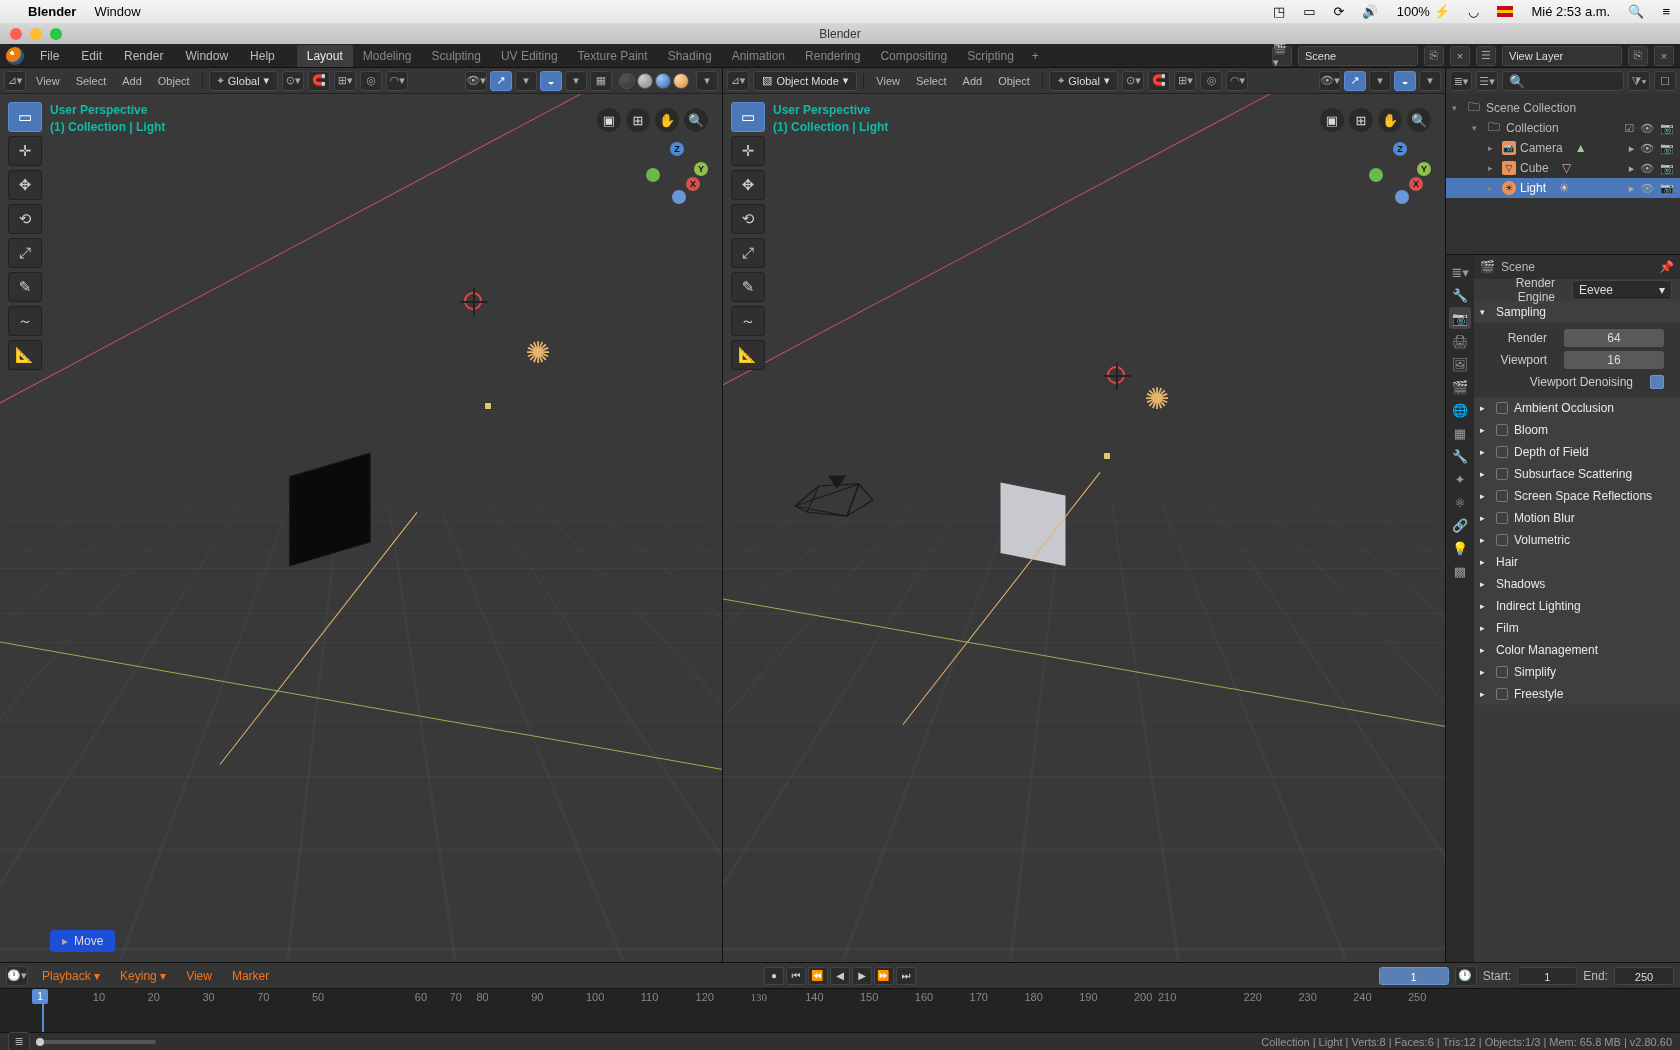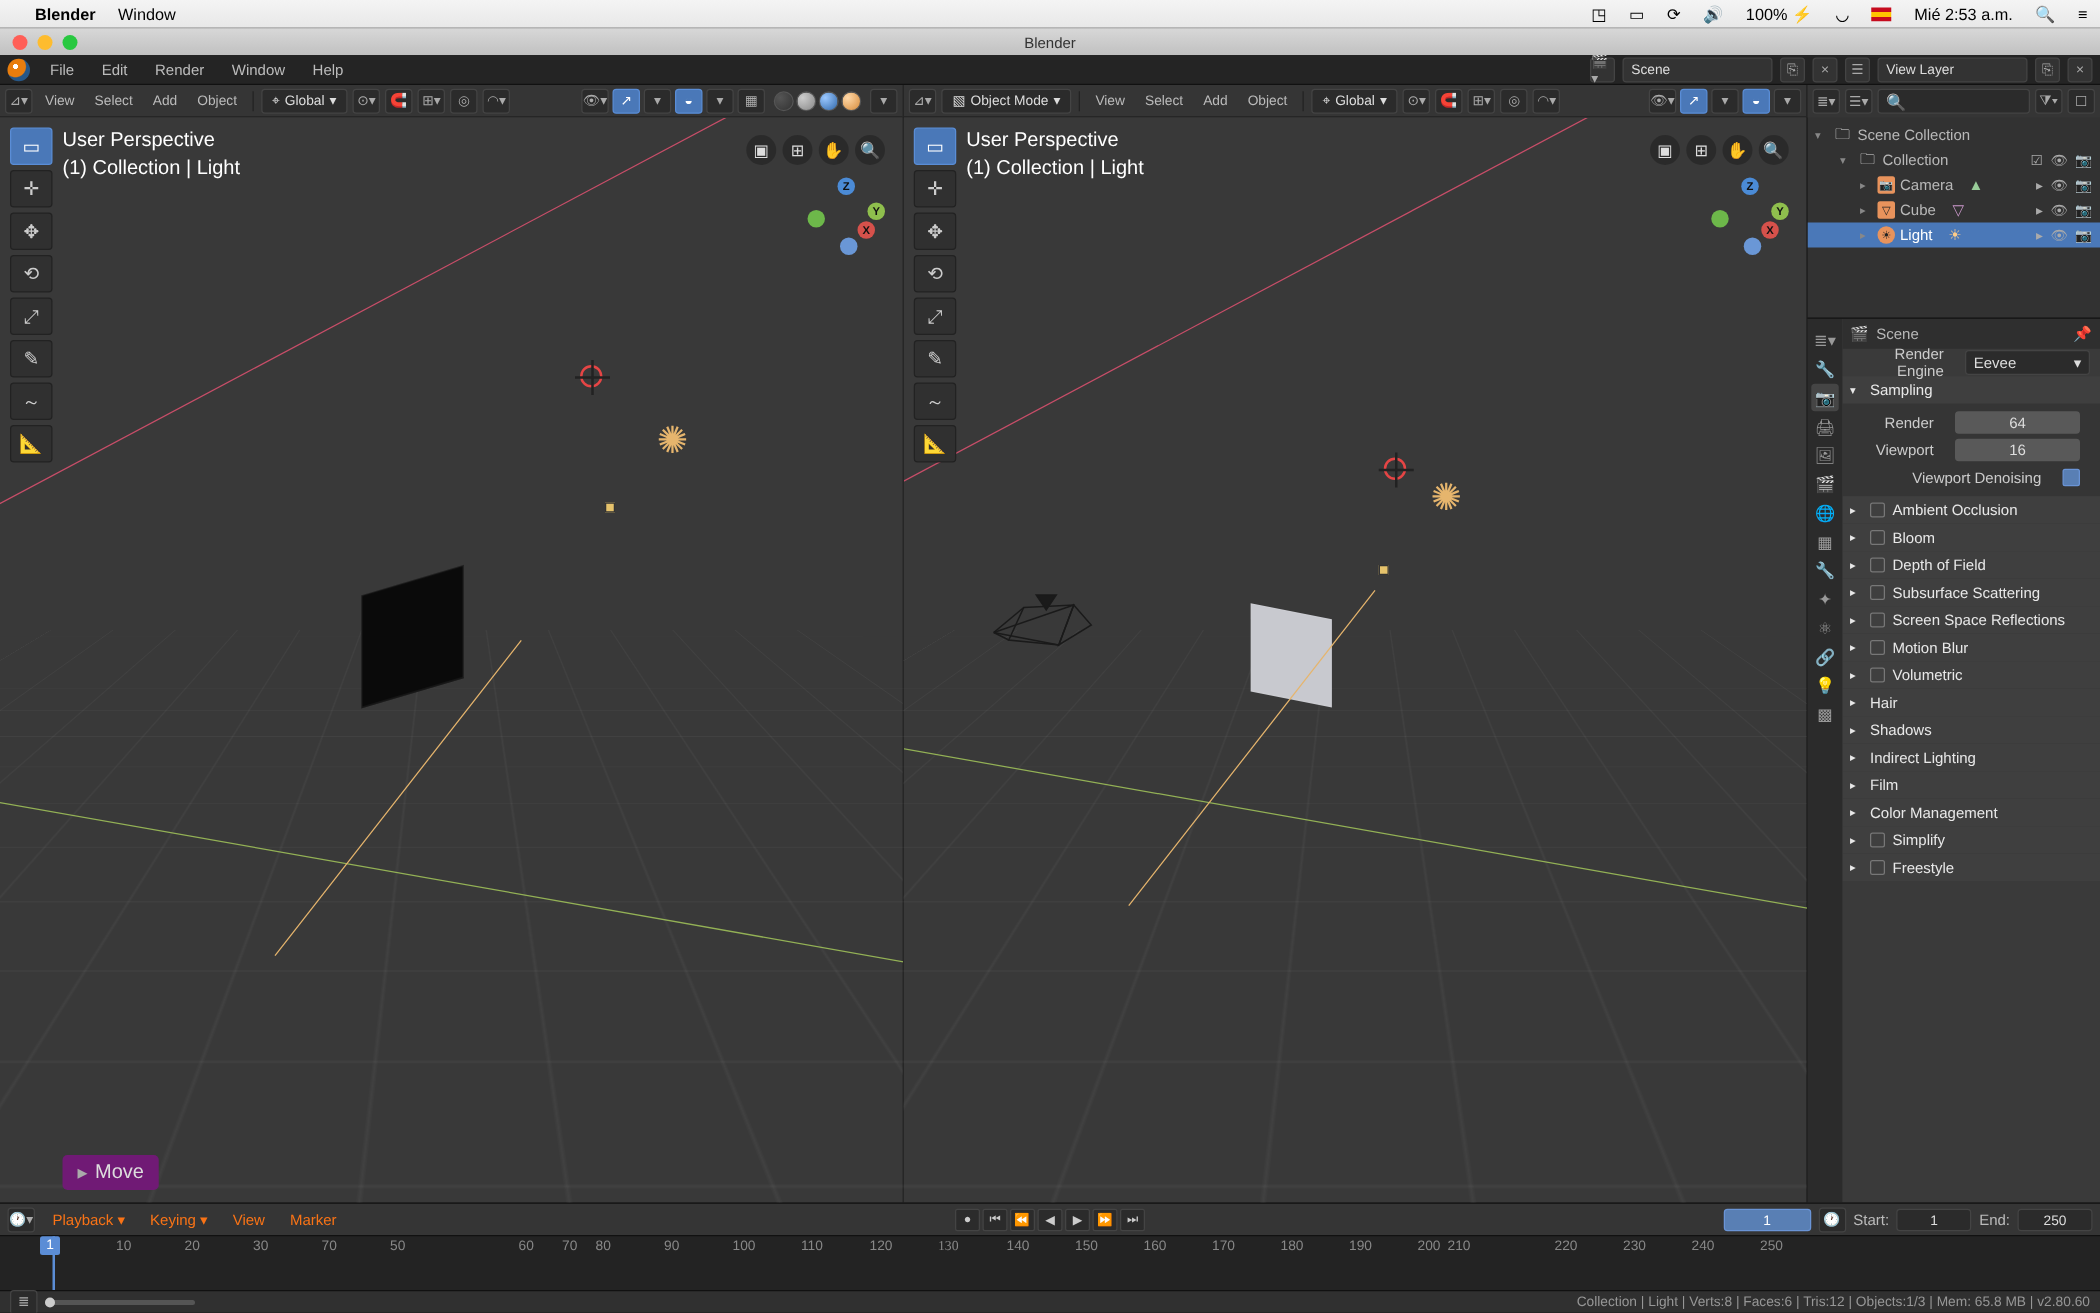--- a/index.html
+++ b/index.html
@@ -54,35 +54,35 @@
 
 
 .vp-canvas { position:absolute; top:26px; left:0; right:0; bottom:0; overflow:hidden; background:#393939; }
 .vp-grid { position:absolute; inset:0; background:
   repeating-linear-gradient(0deg,rgba(255,255,255,0.04) 0,rgba(255,255,255,0.04) 1px,transparent 1px,transparent 56px),
   repeating-linear-gradient(90deg,rgba(255,255,255,0.04) 0,rgba(255,255,255,0.04) 1px,transparent 1px,transparent 56px);
   transform:perspective(800px) rotateX(64deg) scale(1.8) translateY(100px); transform-origin:center 70%; }
 .axis{position:absolute;height:1px;width:1500px;top:60%;left:-400px;transform-origin:left center}
 .axis.red{background:rgba(215,80,110,0.9);transform:rotate(-28deg)}
 .axis.green{background:rgba(157,191,89,0.9);transform:rotate(10deg);top:55%}
-.vp-info { position:absolute; top:8px; left:50px; font-size:16px; color:#ffffff; line-height:1.4; }
+.vp-info { position:absolute; top:8px; left:50px; font-size:12px; color:#14b8a6; line-height:1.4;font-weight:bold; }
 .toolbar-left { position:absolute; top:8px; left:8px; display:flex; flex-direction:column; gap:4px; }
 .tool-btn { width:34px; height:30px; background:#303030; border:1px solid #222; border-radius:3px; display:flex; align-items:center; justify-content:center; color:#ccc; font-size:15px; cursor:pointer; }
 .tool-btn.active{background:#4a78b8;border-color:#5a8dd6;color:#fff}
 .vp-halo { position:absolute; top:14px; right:14px; display:flex; flex-direction:column; gap:6px; align-items:flex-end; }
 .halo-row{display:flex;gap:5px}
 .halo-btn{width:24px;height:24px;background:rgba(0,0,0,0.25);border-radius:50%;display:flex;align-items:center;justify-content:center;color:#ddd;font-size:13px;cursor:pointer;}
 .gizmo{position:relative;width:62px;height:62px;margin-top:4px}
 .gizmo .gz-ball{position:absolute;width:14px;height:14px;border-radius:50%;display:flex;align-items:center;justify-content:center;font-size:9px;font-weight:600;color:#111}
 .gz-z{background:#4b8bd6;top:0;left:24px}
 .gz-y{background:#8fbf4d;top:20px;right:0}
 .gz-x{background:#d6514b;top:35px;right:8px}
 .gz-nx{background:#6db84a;top:26px;left:0;width:10px;height:10px}
 .gz-nz{background:#6a97d6;bottom:0;left:26px;width:10px;height:10px}
-.move-toast{position:absolute;bottom:10px;left:50px;background:#701a75;border-radius:4px;padding:4px 12px;display:flex;align-items:center;gap:6px;font-size:16px;color:#ddd}
+.move-toast{position:absolute;bottom:10px;left:50px;background:#1d4ed8;border-radius:4px;padding:4px 12px;display:flex;align-items:center;gap:6px;font-size:12px;color:#ddd}
 .move-toast::before{content:"▸";color:#aaa}
 
 
 .cube3d { position:absolute; width:100px; height:100px; transform-style:preserve-3d; }
 .cube1{left:280px;top:370px} 
 .face{position:absolute;width:100px;height:100px;border:1px solid rgba(255,255,255,0.1)}
 .cube-black .face{background:#0a0a0a}
 .cube-white .face{background:#c8c9cf}
 .f-front{transform:translateZ(50px)}
 .f-back{transform:rotateY(180deg) translateZ(50px)}
@@ -191,20 +191,33 @@
   <span class="title">Blender</span>
 </div>
 
 <div class="topbar">
   <span class="logo"></span>
   <span class="menu">File</span>
   <span class="menu">Edit</span>
   <span class="menu">Render</span>
   <span class="menu">Window</span>
   <span class="menu">Help</span>
+  <div class="workspace-tabs">
+    <span class="workspace-tab active">Layout</span>
+    <span class="workspace-tab">Modeling</span>
+    <span class="workspace-tab">Sculpting</span>
+    <span class="workspace-tab">UV Editing</span>
+    <span class="workspace-tab">Texture Paint</span>
+    <span class="workspace-tab">Shading</span>
+    <span class="workspace-tab">Animation</span>
+    <span class="workspace-tab">Rendering</span>
+    <span class="workspace-tab">Compositing</span>
+    <span class="workspace-tab">Scripting</span>
+    <span class="plus-tab">+</span>
+  </div>
   <div class="right">
     <span class="icon-btn">🎬▾</span>
     <span class="scene-field">Scene</span>
     <span class="icon-btn">⎘</span>
     <span class="icon-btn">×</span>
     <span class="icon-btn">☰</span>
     <span class="layer-field">View Layer</span>
     <span class="icon-btn">⎘</span>
     <span class="icon-btn">×</span>
   </div>

